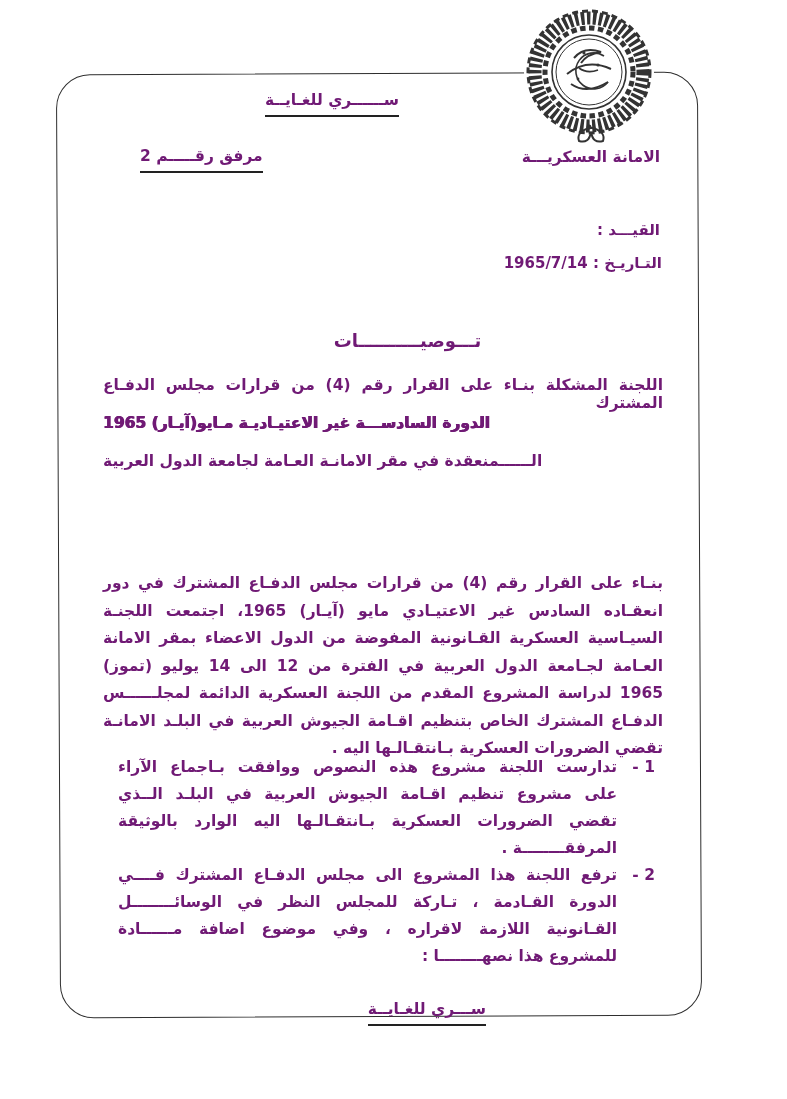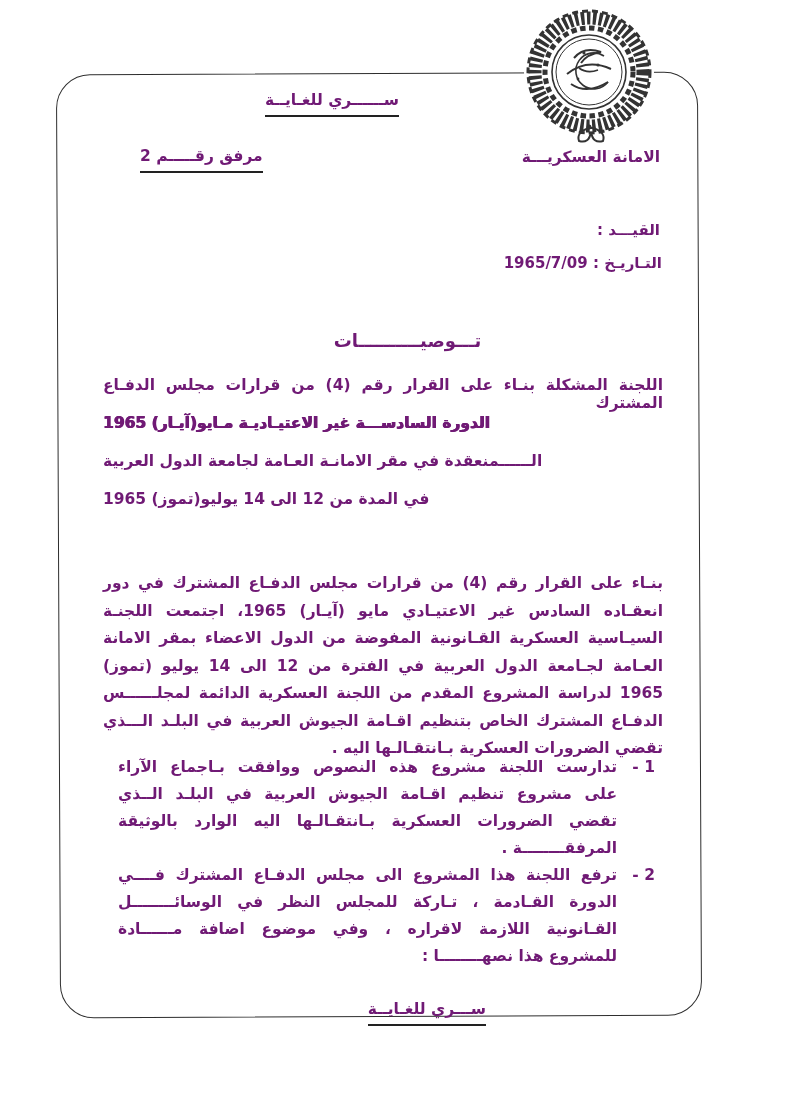--- a/index.html
+++ b/index.html
@@ -71,39 +71,38 @@
 
   <div class="abs t16" style="right:127px;top:147px;">الامانة العسكريـــة</div>
 
   <div class="abs t16" style="left:140px;top:146px;">
     <span class="ul">مرفق رقـــــم 2</span>
   </div>
 
   <div class="abs t15" style="right:127px;top:221px;">القيـــد :</div>
   <div class="abs t15 nowrap" style="right:125px;top:254px;">
     <span>التـاريـخ :</span>
-    <span>1965/7/09</span>
+    <span>1965/7/14</span>
   </div>
 
   <div class="abs title" style="left:300px;top:330px;width:215px;text-align:center;">تـــوصيــــــــــات</div>
 
   <div class="abs heading" style="left:103px;top:376px;">
     <div class="hl just">اللجنة المشكلة بنـاء على القرار رقم (4) من قرارات مجلس الدفـاع المشترك</div>
     <div class="hl ctr bolder">الدورة السادســـة غير الاعتيـاديـة مـايو(آيـار) 1965</div>
     <div class="hl ctr">الــــــمنعقدة في مقر الامانـة العـامة لجامعة الدول العربية</div>
-    <div class="hl ctr">في المدة من 12 الى 14 يوليو(تموز) 1965</div>
   </div>
 
   <div class="abs para" style="left:103px;top:570px;">
     <div class="pl">بنـاء على القرار رقم (4) من قرارات مجلس الدفـاع المشترك في دور</div>
     <div class="pl">انعقـاده السادس غير الاعتيـادي مايو (آيـار) 1965، اجتمعت اللجنـة</div>
     <div class="pl">السيـاسية العسكرية القـانونية المفوضة من الدول الاعضاء بمقر الامانة</div>
     <div class="pl">العـامة لجـامعة الدول العربية في الفترة من 12 الى 14 يوليو (تموز)</div>
     <div class="pl">1965 لدراسة المشروع المقدم من اللجنة العسكرية الدائمة لمجلــــــس</div>
-    <div class="pl">الدفـاع المشترك الخاص بتنظيم اقـامة الجيوش العربية في البلـد الـــذي</div>
+    <div class="pl">الدفـاع المشترك الخاص بتنظيم اقـامة الجيوش العربية في البلـد الامانـة</div>
     <div class="pl rgt ind200">تقضي الضرورات العسكرية بـانتقـالـها اليه .</div>
   </div>
 
   <div class="abs items" style="left:118px;top:754px;">
 
     <div class="item">
       <div class="marker">1 -</div>
       <div class="itxt">
         <div class="il">تدارست اللجنة مشروع هذه النصوص ووافقت بـاجماع الآراء</div>
         <div class="il">على مشروع تنظيم اقـامة الجيوش العربية في البلـد الــذي</div>

